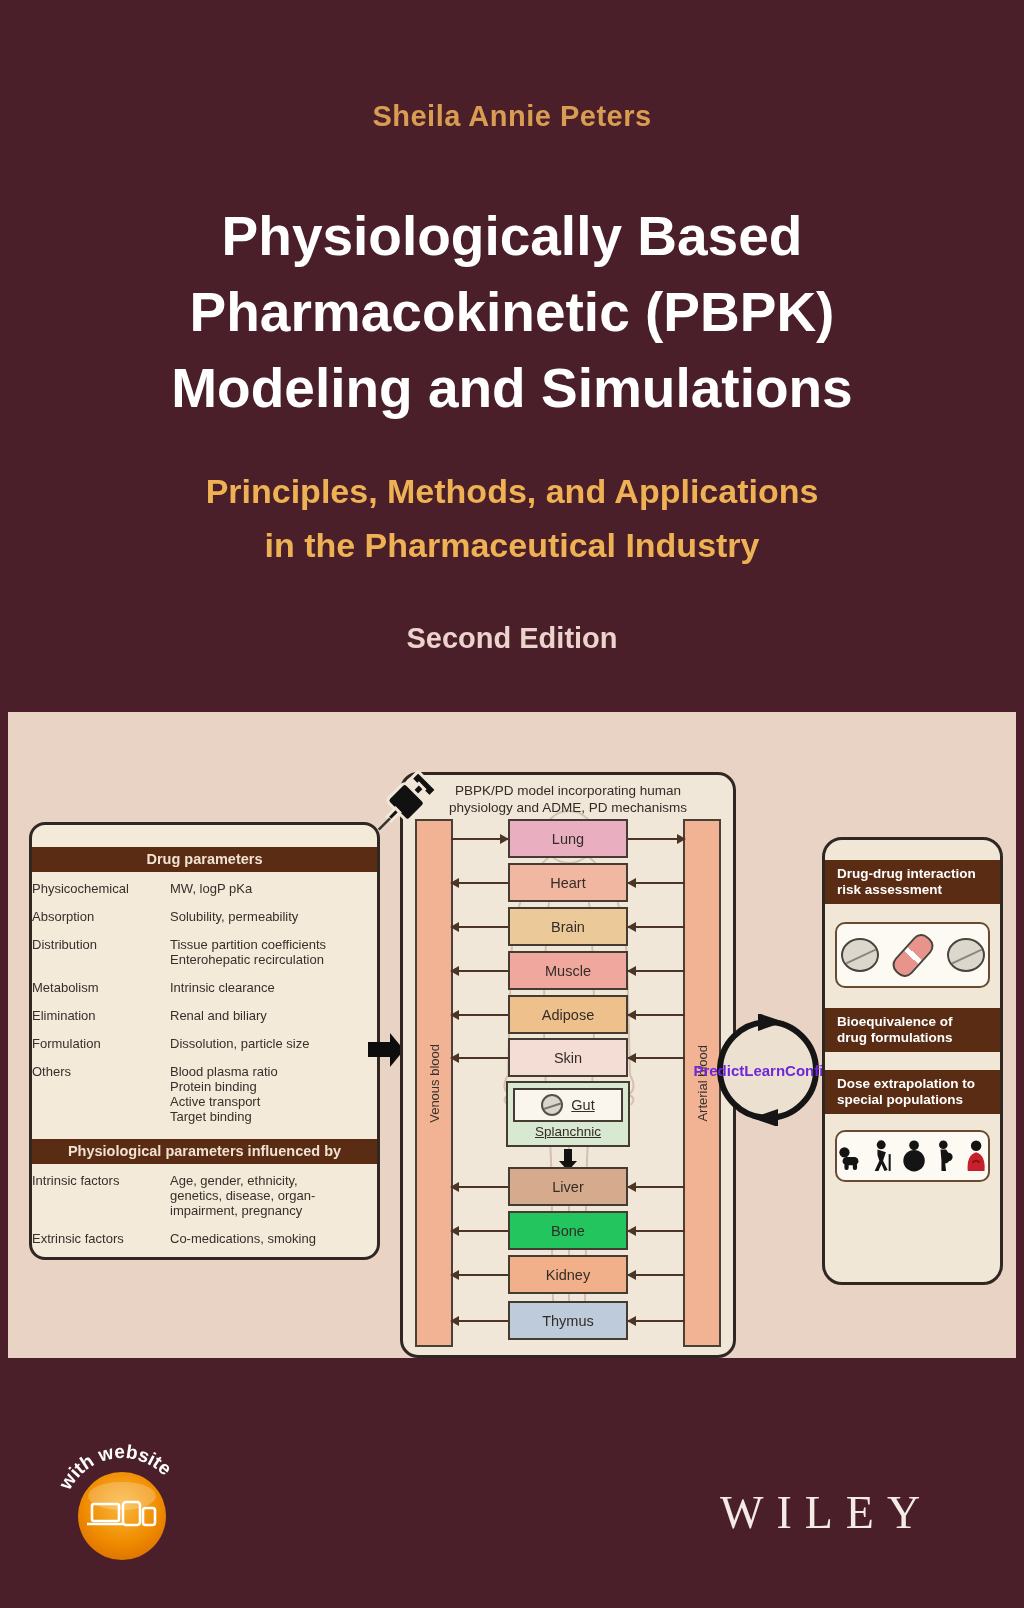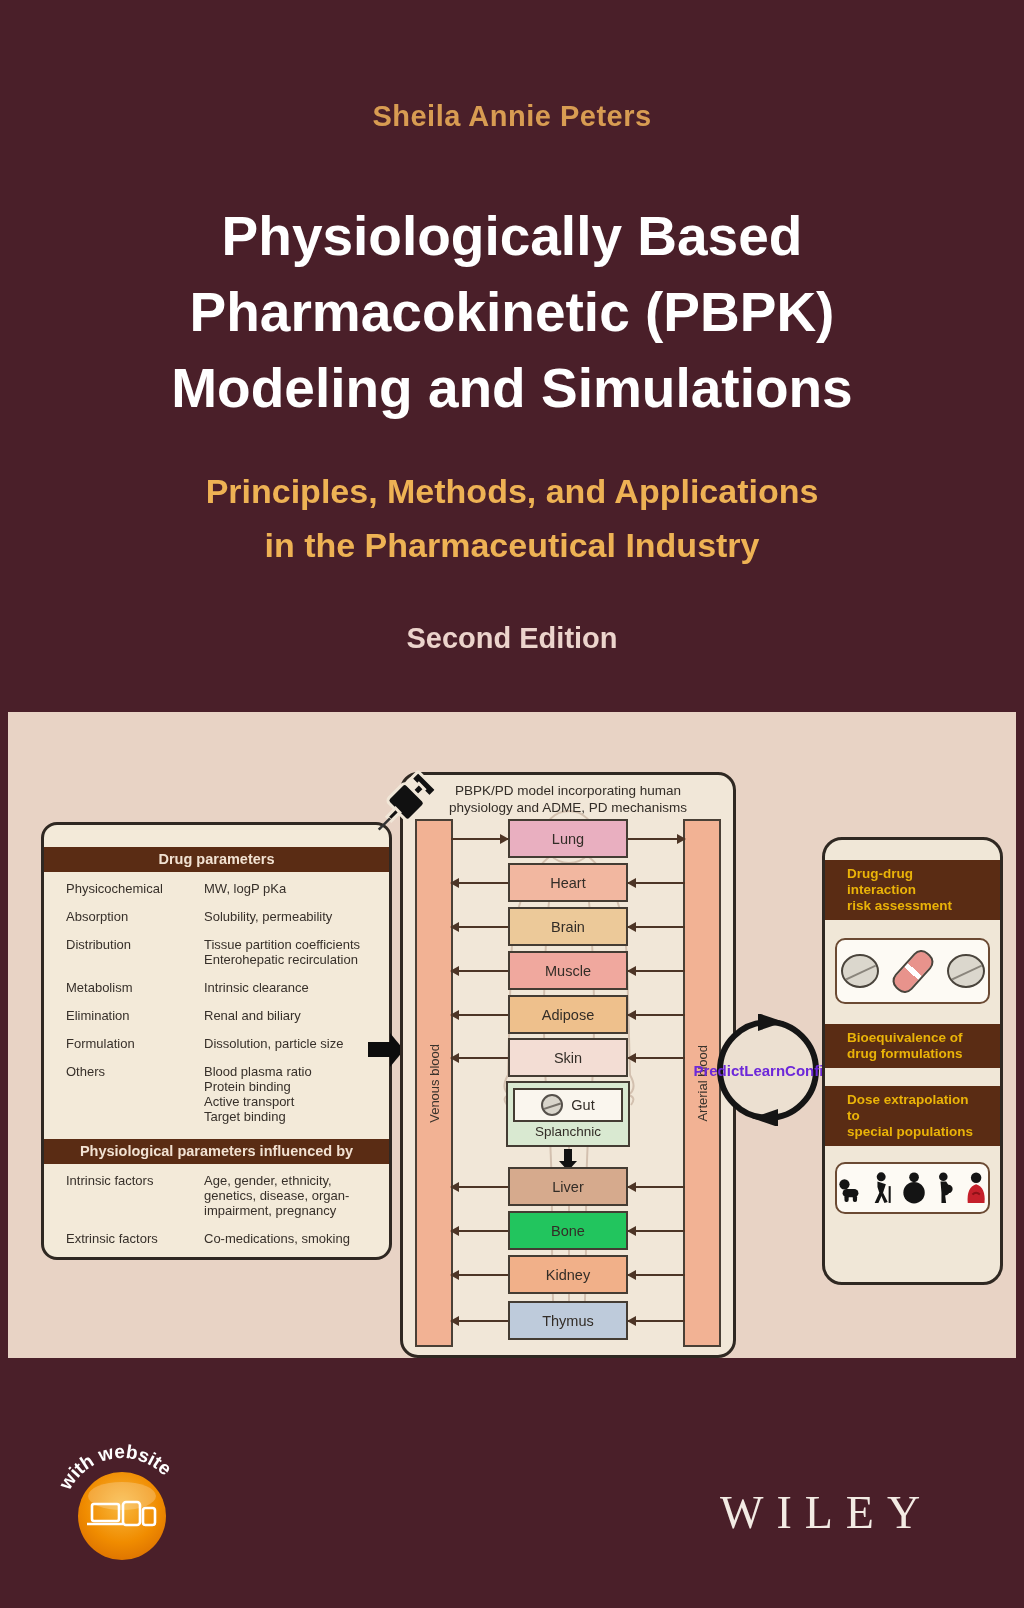--- a/index.html
+++ b/index.html
@@ -11,27 +11,27 @@
   .title{position:absolute;top:198px;left:0;width:100%;text-align:center;
          color:#ffffff;font-size:55px;font-weight:700;line-height:76px;}
   .subtitle{position:absolute;top:464px;left:0;width:100%;text-align:center;
             color:#eeb254;font-size:34px;font-weight:700;line-height:54px;}
   .edition{position:absolute;top:622px;left:0;width:100%;text-align:center;
            color:#ecd4cc;font-size:29px;font-weight:600;}
   
   .band{position:absolute;top:712px;left:8px;right:8px;height:646px;background:#e8d3c5;}
   .prewrap{white-space:pre-line;}
   
-  .drug-box{position:absolute;left:33px;top:110px;width:345px;height:432px;
+  .drug-box{position:absolute;left:21px;top:110px;width:345px;height:432px;
             background:#f3ead9;border:3px solid #2f2822;border-radius:16px;
             overflow:hidden;color:#37302a;}
   .db-bar{background:#5a2c14;color:#f2e2d2;font-size:14.5px;font-weight:700;
           text-align:center;padding:4px 0;line-height:17px;}
   .db-top{height:22px;}
-  .db-rows{padding:9px 10px 2px 22px;}
+  .db-rows{padding:9px 10px 2px 0;}
   .db-row{display:grid;grid-template-columns:138px 1fr;margin-bottom:13px;}
   .db-row .lab,.db-row .val{font-size:13px;line-height:15px;}
   
   .model{position:absolute;left:392px;top:60px;width:330px;height:580px;
          background:#f1e7d8;border:3px solid #2f2822;border-radius:18px;color:#332d27;}
   .m-title{position:absolute;top:7px;left:0;width:100%;text-align:center;
            font-size:13.5px;line-height:17px;}
   .blood-bar{position:absolute;top:44px;height:524px;width:34px;background:#f2b294;
              border:2px solid #4a4036;display:flex;align-items:center;justify-content:center;}
   .blood-bar.venous{left:12px;}
@@ -44,21 +44,21 @@
   .seg.l::before{left:-1px;border-right:9px solid #4d3526;}
   .seg.r::after{right:-1px;border-left:9px solid #4d3526;}
   .organ{width:120px;height:39px;border:2px solid #443c33;box-sizing:border-box;
          display:flex;align-items:center;justify-content:center;font-size:14.5px;}
   .o-lung{background:#e9afc0}.o-heart{background:#f2b7a0}.o-brain{background:#ecc999}
   .o-muscle{background:#f0a89e}.o-adipose{background:#eec08c}.o-skin{background:#f3ddd4}
   .o-liver{background:#d6aa8d}.o-bone{background:#22c55e}.o-kidney{background:#f1b089}
   .o-thymus{background:#becbdb}
   .splanchnic{position:absolute;left:103px;top:306px;width:124px;height:66px;
               background:#d9e9d1;border:2px solid #443c33;box-sizing:border-box;
-              display:flex;flex-direction:column;align-items:center;}
+              display:flex;flex-direction:column;align-items:center;text-decoration:underline;}
   .gut{margin-top:5px;width:110px;height:34px;background:#faf6ee;border:2px solid #443c33;
        box-sizing:border-box;display:flex;align-items:center;justify-content:center;gap:8px;
        font-size:14.5px;}
   .tablet-sm{width:22px;height:22px;border-radius:50%;background:#d9d5cb;border:2px solid #55504a;
              box-sizing:border-box;position:relative;overflow:hidden;}
   .tablet-sm::after{content:"";position:absolute;left:-3px;top:9px;width:26px;height:2px;
              background:#77726a;transform:rotate(-18deg);}
   .spl-label{font-size:13.5px;margin-top:2px;}
   .down-arrow{position:absolute;left:161px;top:374px;width:8px;height:12px;background:#111;}
   .down-arrow::after{content:"";position:absolute;left:-5px;top:12px;width:0;height:0;
@@ -73,22 +73,22 @@
         border-left:14px solid #0d0d0d;}
   
   .cycle{position:absolute;left:704px;top:302px;width:112px;height:112px;}
   .cycle-text{position:absolute;top:0;left:0;width:100%;height:100%;display:flex;
         align-items:center;justify-content:center;
         font-size:15px;font-weight:700;color:#6d28d9;line-height:19px;}
   
   .apps{position:absolute;left:814px;top:125px;width:181px;height:448px;
         background:#f0e7d7;border:3px solid #2f2822;border-radius:20px;
         overflow:hidden;box-sizing:border-box;}
-  .app-bar{background:#5a2c14;color:#eab308;font-size:13.5px;font-weight:700;
-           padding:6px 22px;line-height:16px;}
+  .app-bar{background:#5a2c14;color:#ffffff;font-size:13.5px;font-weight:700;
+           padding:6px 12px;line-height:16px;}
   .app-box{background:#fdfaf4;border:2px solid #6b4a33;border-radius:10px;margin:0 10px;}
   .pills-box{height:62px;display:flex;align-items:center;justify-content:center;gap:10px;}
   .tablet{width:38px;height:34px;border-radius:50%;background:#dbd7cd;border:2px solid #4a443c;
           box-sizing:border-box;position:relative;overflow:hidden;}
   .tablet::after{content:"";position:absolute;left:-4px;top:15px;width:46px;height:2px;
           background:#8a857c;transform:rotate(-25deg);}
   .capsule{width:44px;height:19px;border-radius:10px;border:2px solid #4a443c;
           background:linear-gradient(90deg,#e8938c 0 44%,#ffffff 44% 56%,#e8938c 56% 100%);
           transform:rotate(-48deg);}
   .form-box{height:102px;display:flex;flex-direction:column;align-items:center;

